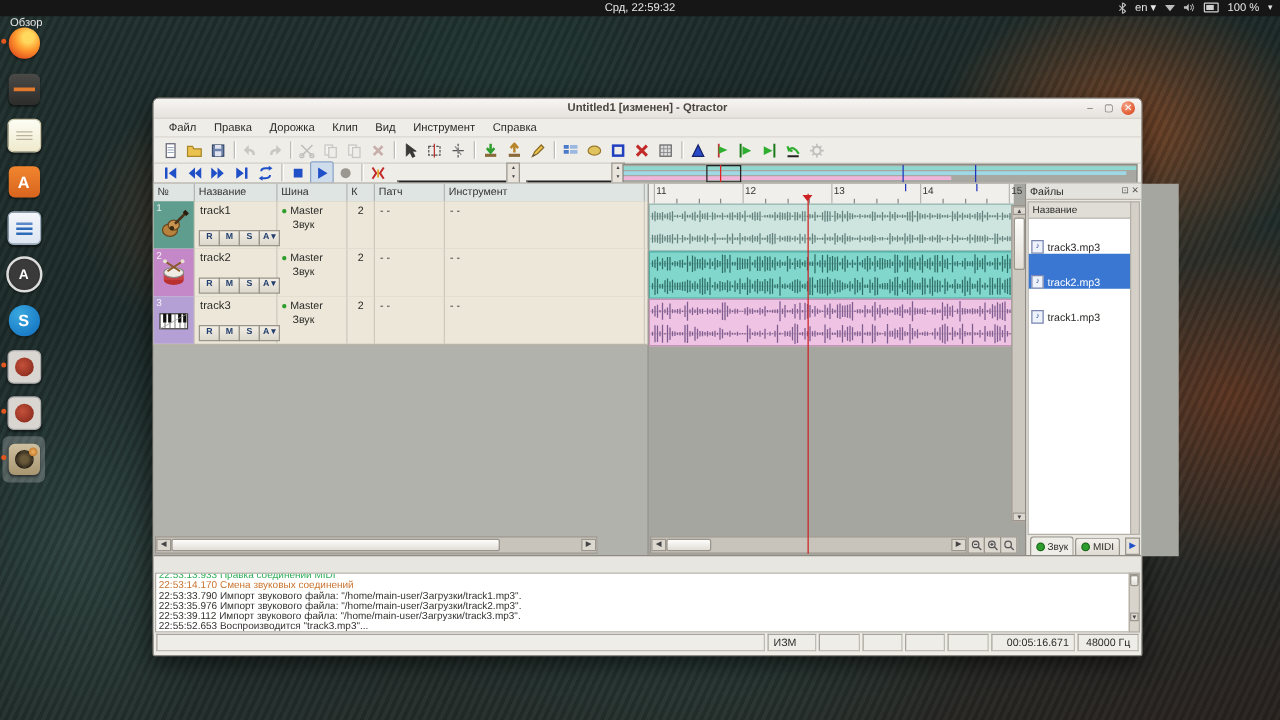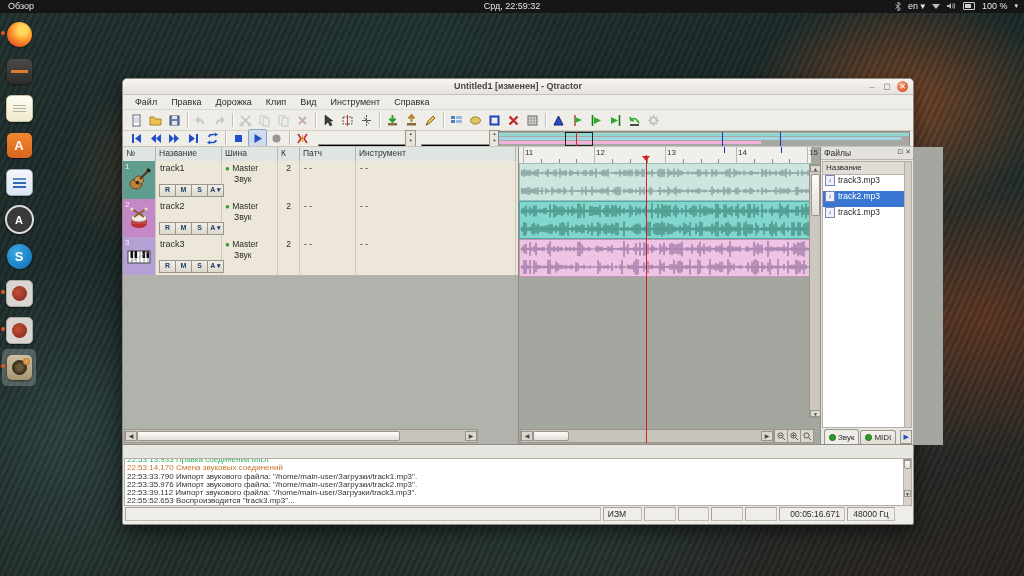--- a/index.html
+++ b/index.html
@@ -11,21 +11,21 @@
       radial-gradient(200px 150px at 20% 30%, rgba(170,80,30,.35), rgba(0,0,0,0) 70%),
       radial-gradient(180px 240px at 6% 75%, rgba(60,90,85,.5), rgba(0,0,0,0) 75%),
       radial-gradient(300px 220px at 55% 85%, rgba(40,70,66,.55), rgba(0,0,0,0) 75%),
       radial-gradient(240px 180px at 40% 10%, rgba(35,58,54,.6), rgba(0,0,0,0) 75%),
       linear-gradient(160deg,#223230 0%,#1c2a29 40%,#242f2c 70%,#2a2320 100%);}
   .desktop::after{content:"";position:absolute;inset:0;pointer-events:none;
     background:repeating-linear-gradient(115deg, rgba(0,0,0,.12) 0 3px, rgba(255,255,255,.02) 3px 6px);}
   
   .topbar{position:absolute;left:0;top:0;width:1024px;height:13px;background:#161616;
     color:#e6e6e6;font-size:9px;z-index:50;display:flex;align-items:center;}
-  .tb-left{position:absolute;left:8px;top:1px;}
+  .tb-left{position:absolute;left:8px;top:13px;}
   .tb-clock{position:absolute;left:0;right:0;text-align:center;top:1px;}
   .tb-right{position:absolute;right:6px;top:1px;display:flex;gap:7px;align-items:center;}
   .tb-ico{font-size:8px;opacity:.9}
   .batt{display:inline-block;width:10px;height:6px;border:1px solid #cfcfcf;border-radius:1px;position:relative;}
   .batt::after{content:"";position:absolute;left:1px;top:1px;bottom:1px;width:6px;background:#cfcfcf;}
   
   .dock{position:absolute;left:2px;top:16px;width:38px;z-index:40;}
   .dock-item{position:relative;width:34px;height:37px;display:flex;align-items:center;justify-content:center;}
   .dock-item.active{background:rgba(255,255,255,.22);border-radius:5px;}
   .di{width:25px;height:25px;border-radius:5px;position:relative;display:flex;align-items:center;justify-content:center;
@@ -95,37 +95,37 @@
   .tl-vscroll{position:absolute;right:120px;top:17px;width:11px;height:252px;background:#ccc8c0;border:1px solid #9a968e;}
   .tl-hscroll2{position:absolute;left:1px;width:252px;bottom:2px;height:12px;background:#c8c4bc;border:1px solid #9a968e;}
   .zoombtns{position:absolute;bottom:2px;display:flex;}
   .zb{width:12px;height:12px;border:1px solid #9a968e;background:#dcd8d0;margin-left:-1px;display:flex;align-items:center;justify-content:center;}
   
   .filesdock{position:absolute;right:0;top:0;width:92px;bottom:0;background:#e8e6e1;border-left:1px solid #8f8b84;}
   .dock-title{position:absolute;left:0;right:0;top:0;height:13px;background:#e4e2dd;border-bottom:1px solid #bab6ae;font-size:8.5px;padding:1px 3px;box-sizing:border-box;}
   .dt-btns{position:absolute;right:2px;top:1px;display:flex;gap:2px;font-size:7px;color:#555;}
   .files-header{position:absolute;left:1px;right:7px;top:14px;height:12px;background:#e0ddd7;border:1px solid #b4b0a8;font-size:8px;padding:0 3px;line-height:11px;}
   .files-list{position:absolute;left:1px;right:7px;top:27px;bottom:17px;background:#fff;border:1px solid #b4b0a8;}
-  .fitem{height:16px;display:flex;align-items:flex-start;font-size:8.5px;gap:3px;padding-left:2px;}
+  .fitem{height:28px;display:flex;align-items:flex-end;font-size:8.5px;gap:3px;padding-left:2px;}
   .fitem.sel{background:#3a77d2;color:#fff;}
   .fnote{width:8px;height:9px;background:#eef2fa;border:1px solid #7a86b0;font-size:6px;line-height:8px;text-align:center;color:#334a9a;}
   .files-vscroll{position:absolute;right:1px;top:14px;bottom:17px;width:6px;background:#d4d0c8;border:1px solid #b4b0a8;}
   .ftabs{position:absolute;left:1px;right:1px;bottom:1px;height:15px;display:flex;align-items:flex-end;gap:1px;padding-left:2px;}
   .ftab{height:13px;border:1px solid #9a968e;border-bottom:none;background:linear-gradient(#f4f1ec,#dfdbd3);
     border-radius:3px 3px 0 0;font-size:8px;display:flex;align-items:center;gap:2px;padding:0 4px;}
   .ftab .dot{width:5px;height:5px;border-radius:50%;background:#2d9e2d;border:1px solid #1a6a1a;}
   .fplay{margin-left:3px;width:14px;height:12px;border:1px solid #9a968e;background:#e6e2da;color:#2050c8;font-size:7px;text-align:center;line-height:11px;}
   
   .msgdock{position:absolute;left:0;right:0;top:365px;height:62px;background:#e8e6e1;border-top:1px solid #8f8b84;}
   .msglog{position:absolute;left:1px;right:9px;top:13px;bottom:1px;background:#fff;border:1px solid #b4b0a8;overflow:hidden;}
   .mline{font-size:8px;line-height:8.3px;white-space:nowrap;padding-left:2px;}
   .msg-vscroll{position:absolute;right:1px;top:13px;bottom:1px;width:7px;background:#d8d4cc;border:1px solid #b4b0a8;}
   .vsa{position:absolute;left:0;right:0;height:7px;background:#dcd8d0;border:1px solid #9a968e;font-size:5px;text-align:center;line-height:6px;color:#444;box-sizing:border-box;}
   
-  .statusbar{position:absolute;left:0;right:16px;bottom:2px;height:16px;display:flex;gap:2px;padding:1px 2px;box-sizing:border-box;}
+  .statusbar{position:absolute;left:0;right:0;bottom:2px;height:16px;display:flex;gap:2px;padding:1px 2px;box-sizing:border-box;}
   .sbcell{border:1px solid #c0bcb4;border-top-color:#a8a49c;border-left-color:#a8a49c;background:#efede8;
     height:12px;line-height:12px;font-size:8.5px;padding:0 4px;box-sizing:content-box;white-space:nowrap;overflow:hidden;}
   svg{display:block}
 </style>
 </head>
 <body>
 
 <div class="desktop">
 
   <div class="topbar">

